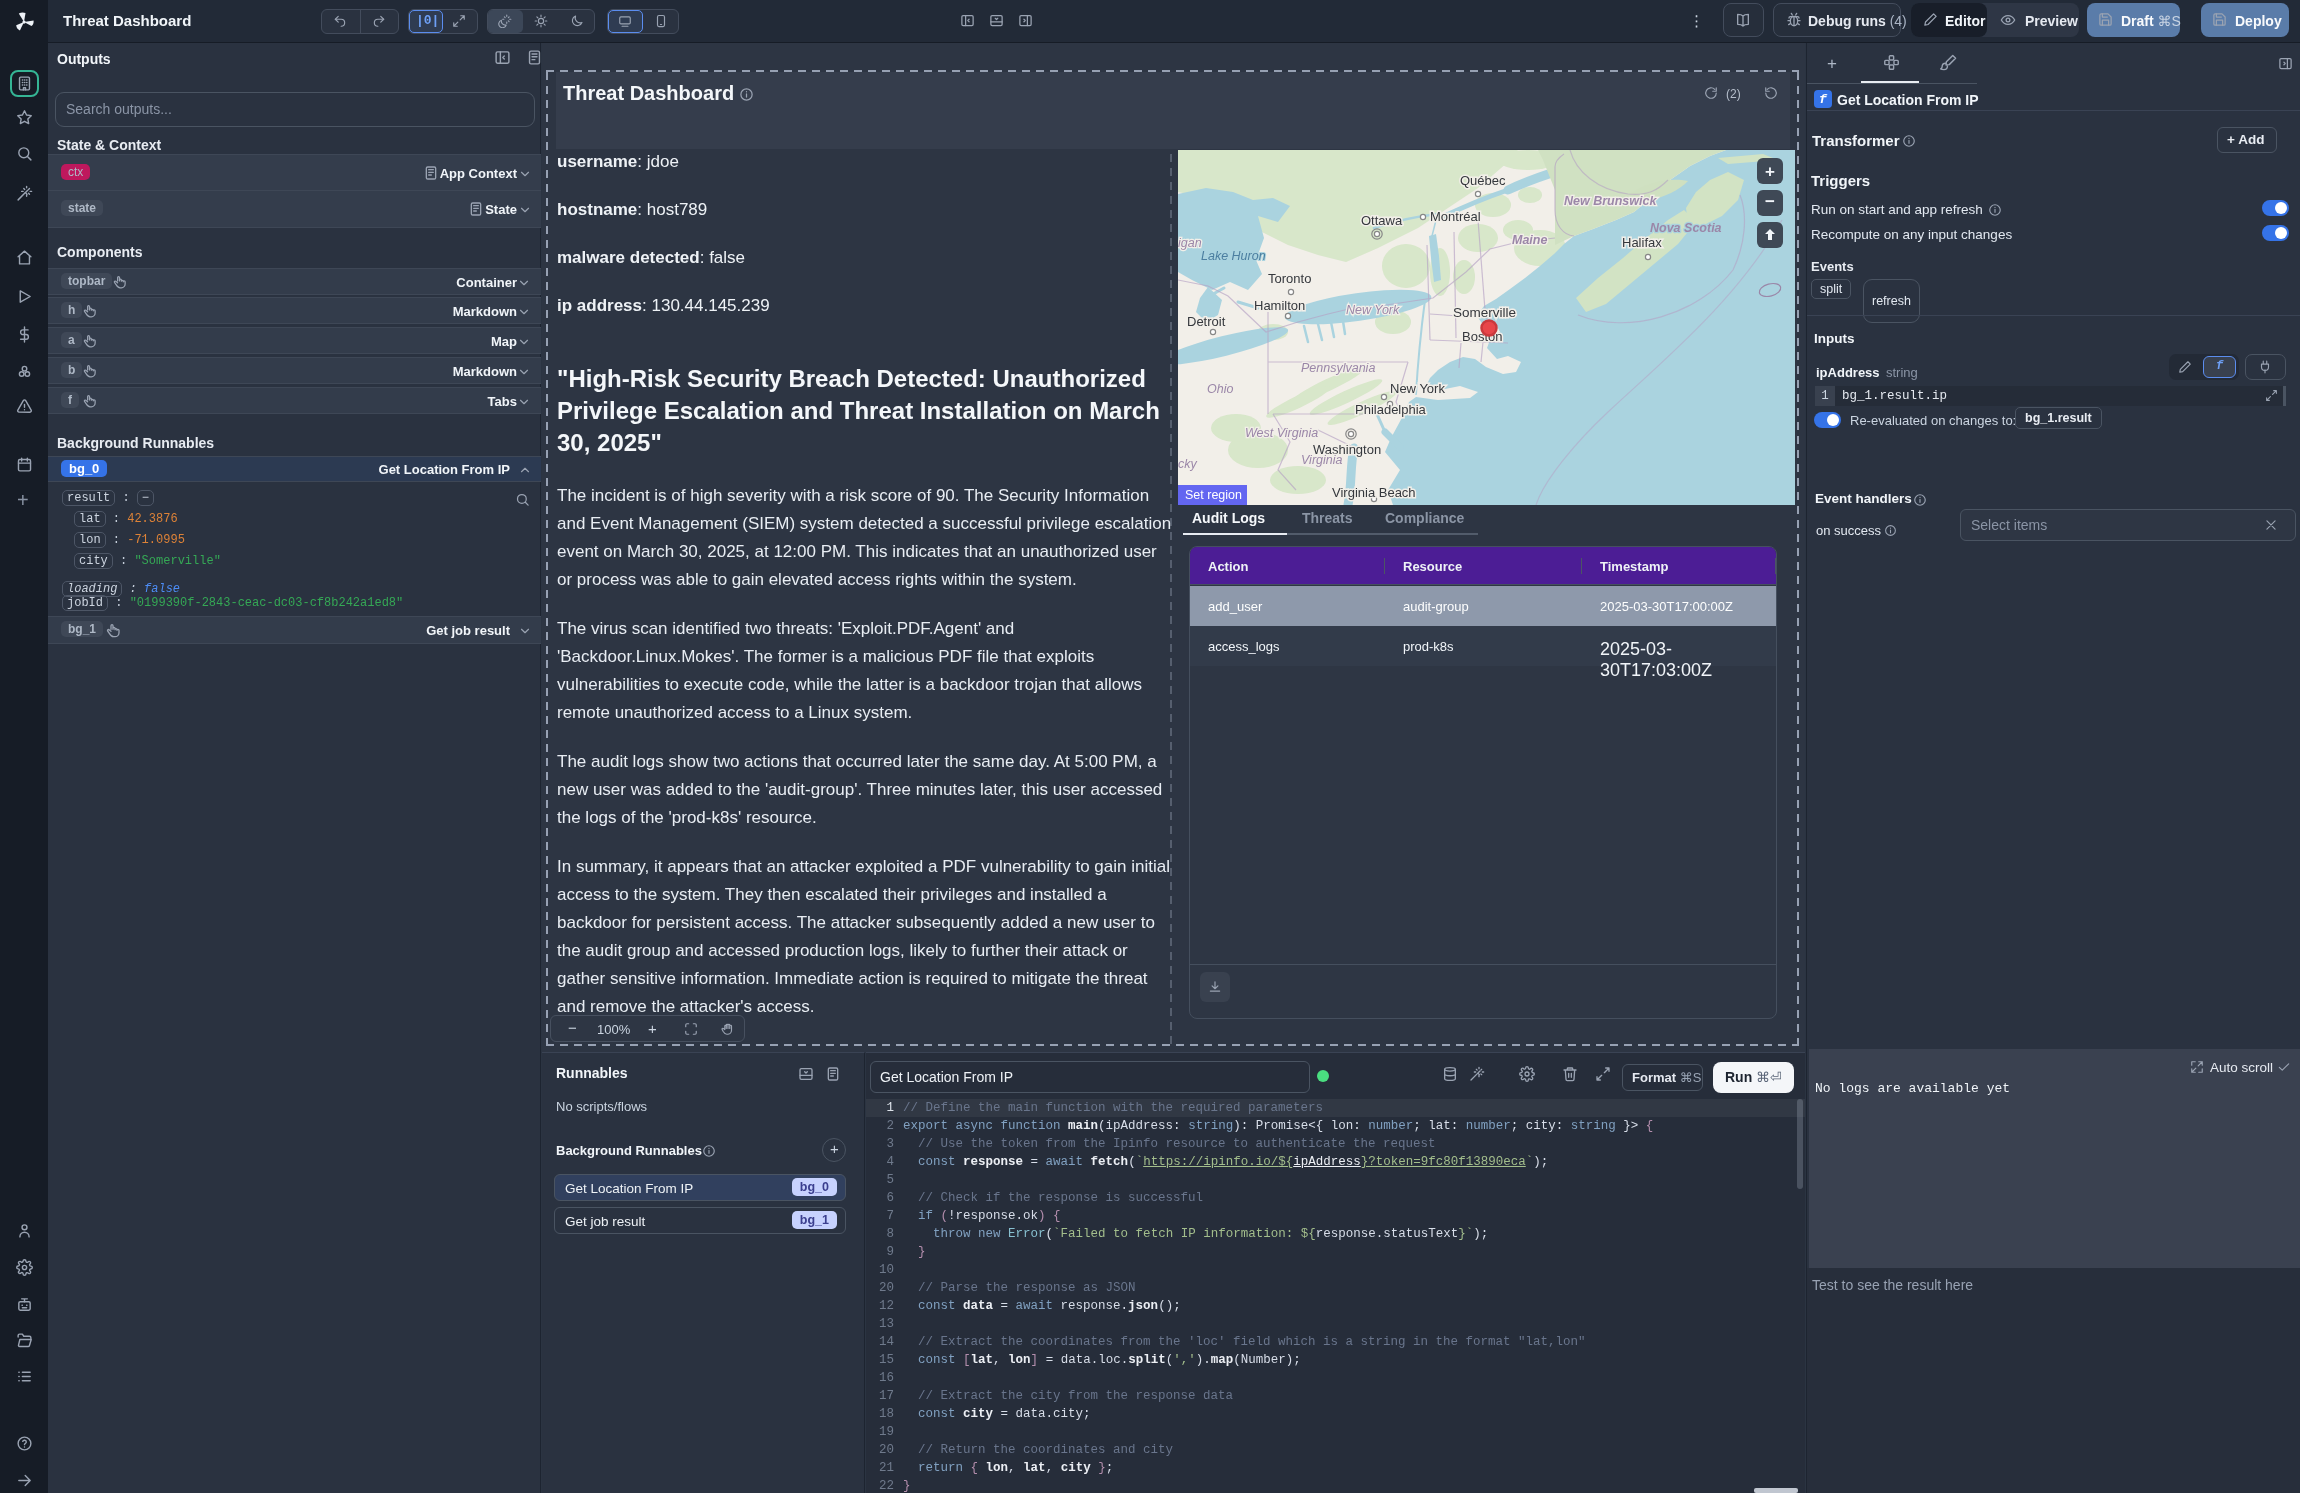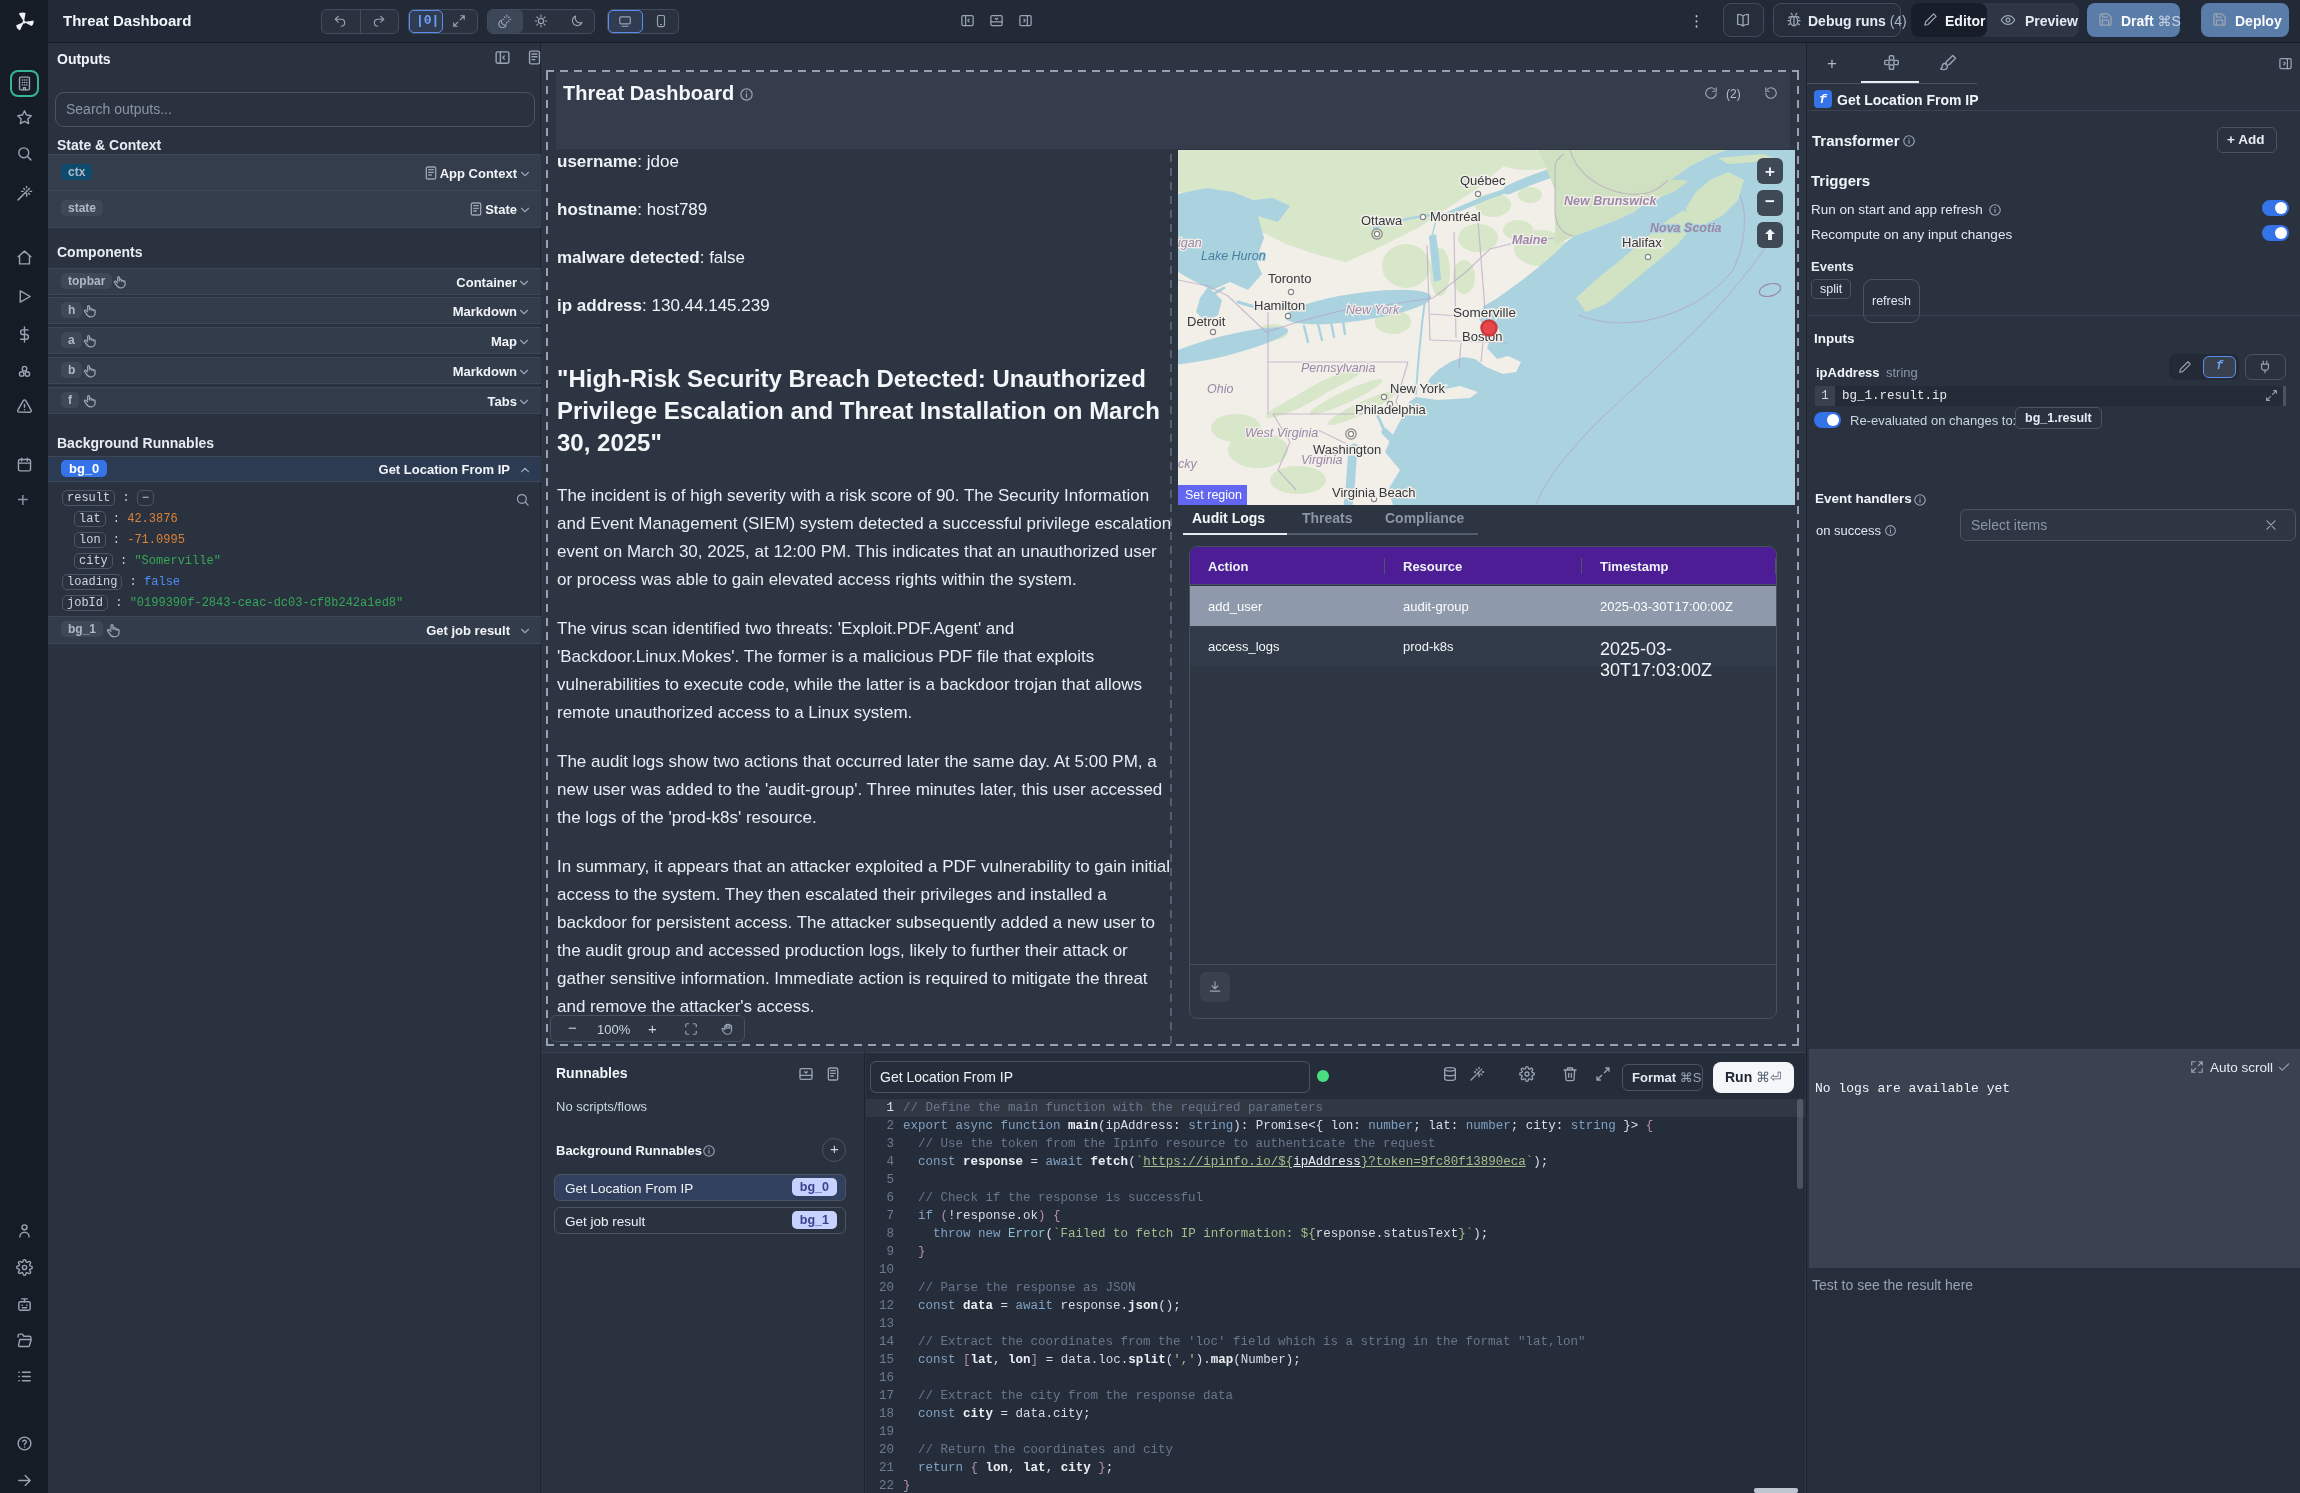--- a/index.html
+++ b/index.html
@@ -205,21 +205,21 @@
       <path class="ic" d="M9 4v16M14.5 10l-2 2 2 2"></path>
     </svg>
   <svg class="abs" style="left:478px;top:6px" width="17" height="17" viewBox="0 0 24 24">
       <rect class="ic" x="5" y="3" width="14" height="18" rx="2"></rect>
       <path class="ic" d="M8.5 7h7M8.5 11h7M8.5 15h4"></path>
     </svg>
   <div class="abs" style="left:7px;top:49px;width:480px;height:35px;border:1px solid #4a5462;border-radius:9px;"></div>
   <div class="abs" style="left:18px;top:58px;color:#8b95a6;font-size:14px;">Search outputs...</div>
   <div class="abs" style="left:9px;top:94px;color:#e8ecf2;font-size:14px;font-weight:700;">State &amp; Context</div>
   <div class="abs" style="left:0;top:111px;width:493px;height:37px;background:#343d4c;border-top:1px solid #3e4756;border-bottom:1px solid #3e4756;">
-    <span class="abs" style="left:13px;top:9px;background:#0c4a6e;border-radius:5px;padding:1px 7px;color:#aeb8c6;font-size:12px;font-weight:700;">ctx</span>
+    <span class="abs" style="left:13px;top:9px;background:#be185d;border-radius:5px;padding:1px 7px;color:#aeb8c6;font-size:12px;font-weight:400;">ctx</span>
     <svg class="abs" style="left:375px;top:10px" width="16" height="16" viewBox="0 0 24 24">
         <rect class="ic" x="5" y="3" width="14" height="18" rx="2"></rect>
         <path class="ic" d="M8.5 7h7M8.5 11h7M8.5 15h4"></path>
       </svg>
     <span class="abs" style="left:359px;top:11px;width:110px;text-align:right;color:#f1f5f9;font-size:13px;font-weight:700;">App Context</span>
     <svg class="abs chev" style="right:9px;top:12px" viewBox="0 0 24 24">
         <path class="ic" d="M6 9l6 6 6-6"></path>
       </svg>
   </div>
   <div class="abs" style="left:0;top:148px;width:493px;height:37px;background:#343d4c;border-bottom:1px solid #3e4756;">
@@ -294,21 +294,21 @@
   </div>
   <div class="abs mono" id="jsonview" style="left:0;top:439px;width:493px;height:177px;font-size:12px;color:#c4cdd9;">
     <svg class="abs" style="right:11px;top:10px" width="15" height="15" viewBox="0 0 24 24">
         <circle class="ic" cx="11" cy="11" r="7"></circle>
         <path class="ic" d="M21 21l-4.5-4.5"></path>
       </svg>
     <div class="abs jk" style="left:14px;top:9px;"><span class="kb">result</span> : <span class="kb">−</span></div>
     <div class="abs jk" style="left:26px;top:30px;"><span class="kb">lat</span> : <span style="color:#dd8237;">42.3876</span></div>
     <div class="abs jk" style="left:26px;top:51px;"><span class="kb">lon</span> : <span style="color:#dd8237;">-71.0995</span></div>
     <div class="abs jk" style="left:26px;top:72px;"><span class="kb">city</span> : <span style="color:#35a855;">"Somerville"</span></div>
-    <div class="abs jk" style="left:14px;top:93px;"><span class="kb">loading</span> : <span style="color:#4d8df6;">false</span></div>
+    <div class="abs jk" style="left:14px;top:100px;font-style:italic;"><span class="kb">loading</span> : <span style="color:#4d8df6;">false</span></div>
     <div class="abs jk" style="left:14px;top:114px;"><span class="kb">jobId</span> : <span style="color:#35a855;">"0199390f-2843-ceac-dc03-cf8b242a1ed8"</span></div>
   </div>
   <div class="abs" style="left:0;top:573px;width:493px;height:28px;background:#333c4b;border-top:1px solid #3e4756;border-bottom:1px solid #3e4756;">
     <span class="abs" style="left:13px;top:4px;background:#3f4857;border-radius:5px;padding:1px 7px;color:#aeb8c6;font-size:12px;font-weight:700;">bg_1</span>
     <svg class="abs" style="left:57px;top:5px;width:16px;height:16px;" viewBox="0 0 24 24">
         <path class="ic" d="M9 11V5.5a1.5 1.5 0 0 1 3 0V11m0-1.5a1.5 1.5 0 0 1 3 0V11m0 .5a1.5 1.5 0 0 1 3 0V12m0 .5a1.5 1.5 0 0 1 3 0V16a6 6 0 0 1-6 6h-2c-3 0-4.5-1.5-6.5-5L4 13.5c-.8-1.3.8-2.8 2-2l3 2.5"></path>
       </svg>
     <span class="abs" style="right:31px;top:6px;color:#f1f5f9;font-size:13px;font-weight:700;">Get job result</span>
     <svg class="abs chev" style="right:9px;top:7px" viewBox="0 0 24 24">
         <path class="ic" d="M6 9l6 6 6-6"></path>

